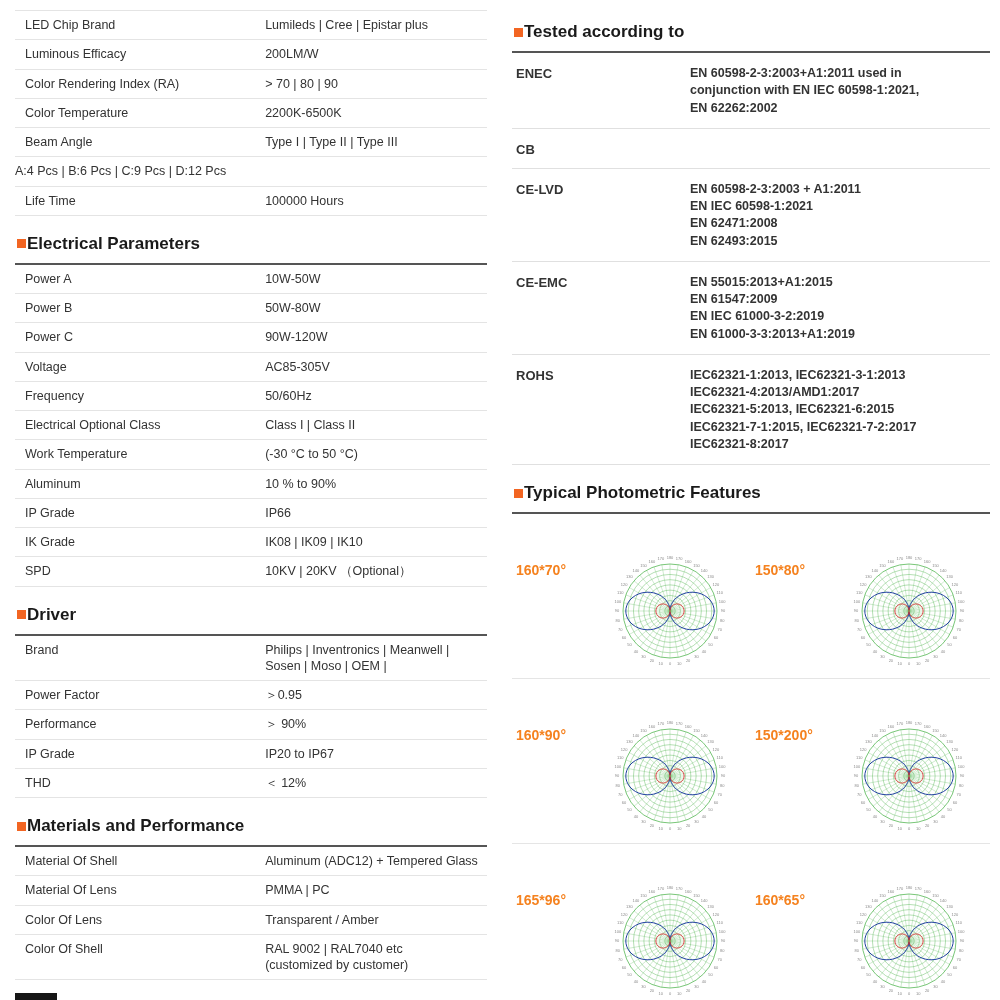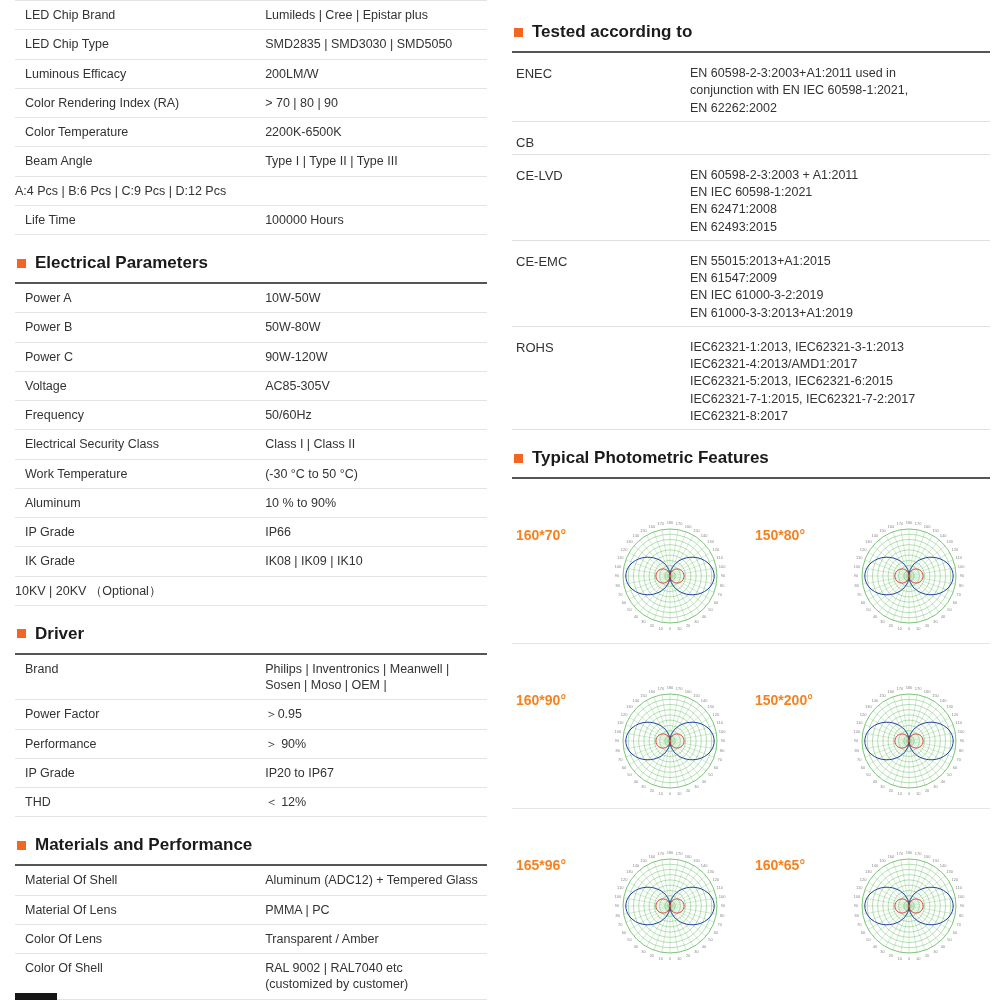--- a/index.html
+++ b/index.html
@@ -8,49 +8,50 @@
     font-family:"Liberation Sans", sans-serif;
     background:#ffffff; color:#333;
     position:relative; overflow:hidden;
   }
   .col { position:absolute; top:0; }
   .col.left  { left:15px;  width:472px; }
   .col.right { left:512px; width:478px; }
 
   
   .section-header {
-    display:flex; align-items:center; gap:9px;
+    display:flex; align-items:center; gap:1px;
     padding:12px 0 9px 0;
     border-bottom:2px solid #555;
     margin-top:6px;
   }
   .section-header .bullet {
     width:9px; height:9px; background:#f26522; display:inline-block;
     margin-left:2px;
   }
   .section-header h2 { font-size:17px; font-weight:bold; color:#1a1a1a; }
 
   
   .table { width:100%; }
-  .table.top { border-top:1px solid #e4e4e4; }
+  .table.top { border-top:1px solid #e4e4e4; margin-top:10px; }
   .table .row {
     display:grid; grid-template-columns:53% 47%;
     border-bottom:1px solid #e4e4e4;
     padding:6px 0;
   }
   .table .cell { font-size:12.5px; line-height:1.3; color:#333; }
   .table .label { padding-left:10px; }
   .table .value { white-space:pre-line; padding-right:4px; }
 
   
   .tested-table { width:100%; }
   .tested-table .trow {
     display:grid; grid-template-columns:178px 1fr;
     border-bottom:1px solid #e0e0e0;
-    padding:12px 0 4px 0;
+    padding:12px 0 11px 0;
+    font-weight:bold;
   }
   .tested-table .tlabel { font-size:13px; color:#333; padding-left:4px; padding-top:1px; }
   .tested-table .tvalue { font-size:12.5px; line-height:1.38; color:#333; white-space:pre-line; padding-right:2px; }
 
   
   .photo-grid { display:grid; grid-template-columns:1fr 1fr; }
   .photo-cell {
     display:flex; align-items:flex-start;
     padding:10px 0 6px 4px;
     border-bottom:1px solid #e5e5e5;
@@ -75,24 +76,20 @@
 
 <div class="col left">
 
   <div class="table top">
 
       <div class="row">
         <div class="cell label">LED Chip Brand</div>
         <div class="cell value">Lumileds | Cree | Epistar plus</div>
       </div>
 
-      <div class="row">
-        <div class="cell label">LED Chip Type</div>
-        <div class="cell value">SMD2835 | SMD3030 | SMD5050</div>
-      </div>
 
       <div class="row">
         <div class="cell label">Luminous Efficacy</div>
         <div class="cell value">200LM/W</div>
       </div>
 
       <div class="row">
         <div class="cell label">Color Rendering Index (RA)</div>
         <div class="cell value">&gt; 70 | 80 | 90</div>
       </div>
@@ -143,21 +140,21 @@
         <div class="cell label">Voltage</div>
         <div class="cell value">AC85-305V</div>
       </div>
 
       <div class="row">
         <div class="cell label">Frequency</div>
         <div class="cell value">50/60Hz</div>
       </div>
 
       <div class="row">
-        <div class="cell label">Electrical Security Class</div>
+        <div class="cell label">Electrical Optional Class</div>
         <div class="cell value">Class I | Class II</div>
       </div>
 
       <div class="row">
         <div class="cell label">Work Temperature</div>
         <div class="cell value">(-30 °C to 50 °C)</div>
       </div>
 
       <div class="row">
         <div class="cell label">Aluminum</div>
@@ -168,20 +165,21 @@
         <div class="cell label">IP Grade</div>
         <div class="cell value">IP66</div>
       </div>
 
       <div class="row">
         <div class="cell label">IK Grade</div>
         <div class="cell value">IK08 | IK09 | IK10</div>
       </div>
 
       <div class="row">
+        <div class="cell label">SPD</div>
         <div class="cell value">10KV | 20KV （Optional）</div>
       </div>
     </div>
 
   <div class="section-header">
     <span class="bullet"></span>
     <h2>Driver</h2>
   </div>
   <div class="table">
 

